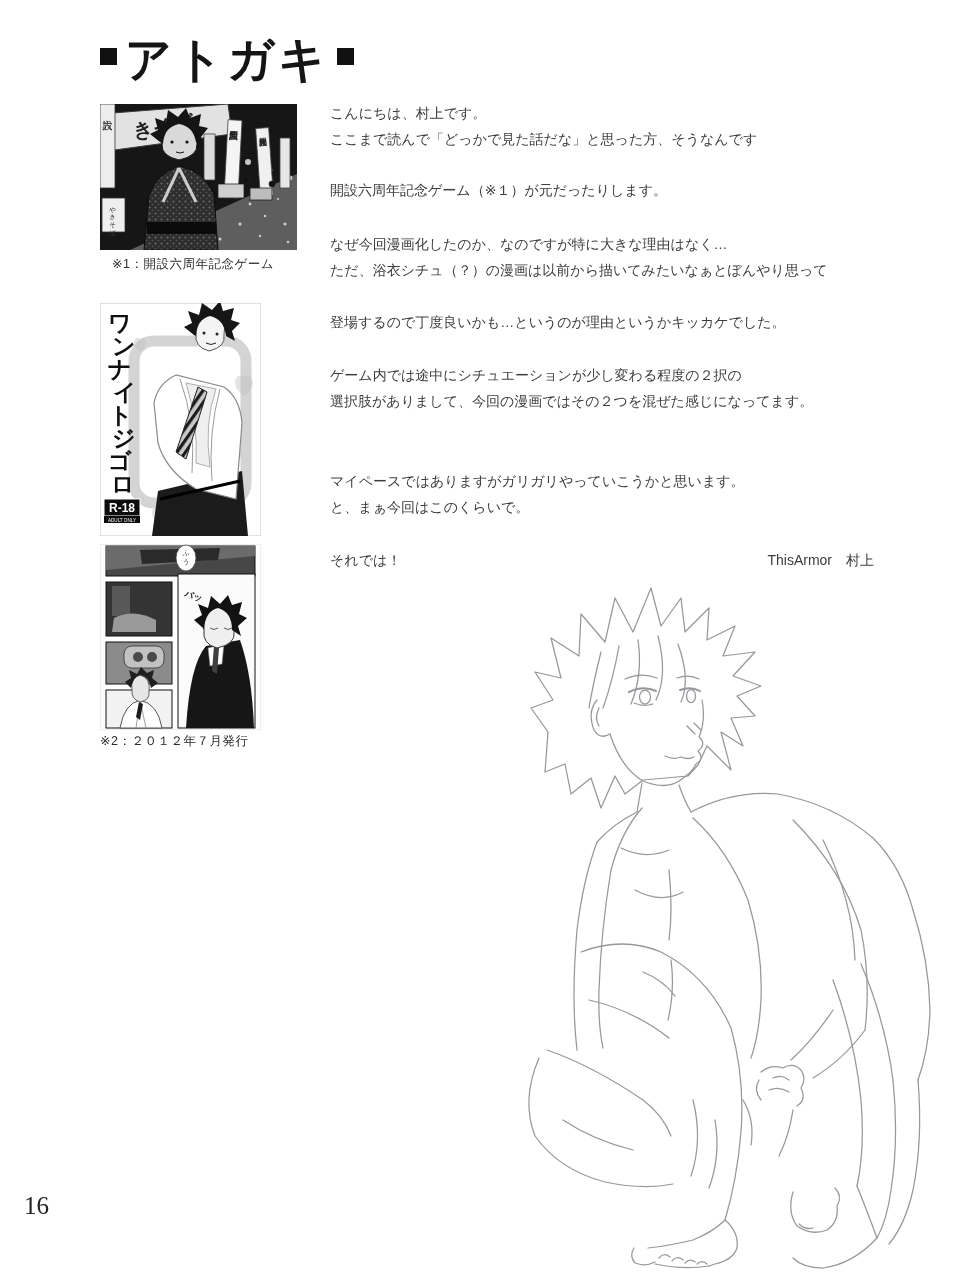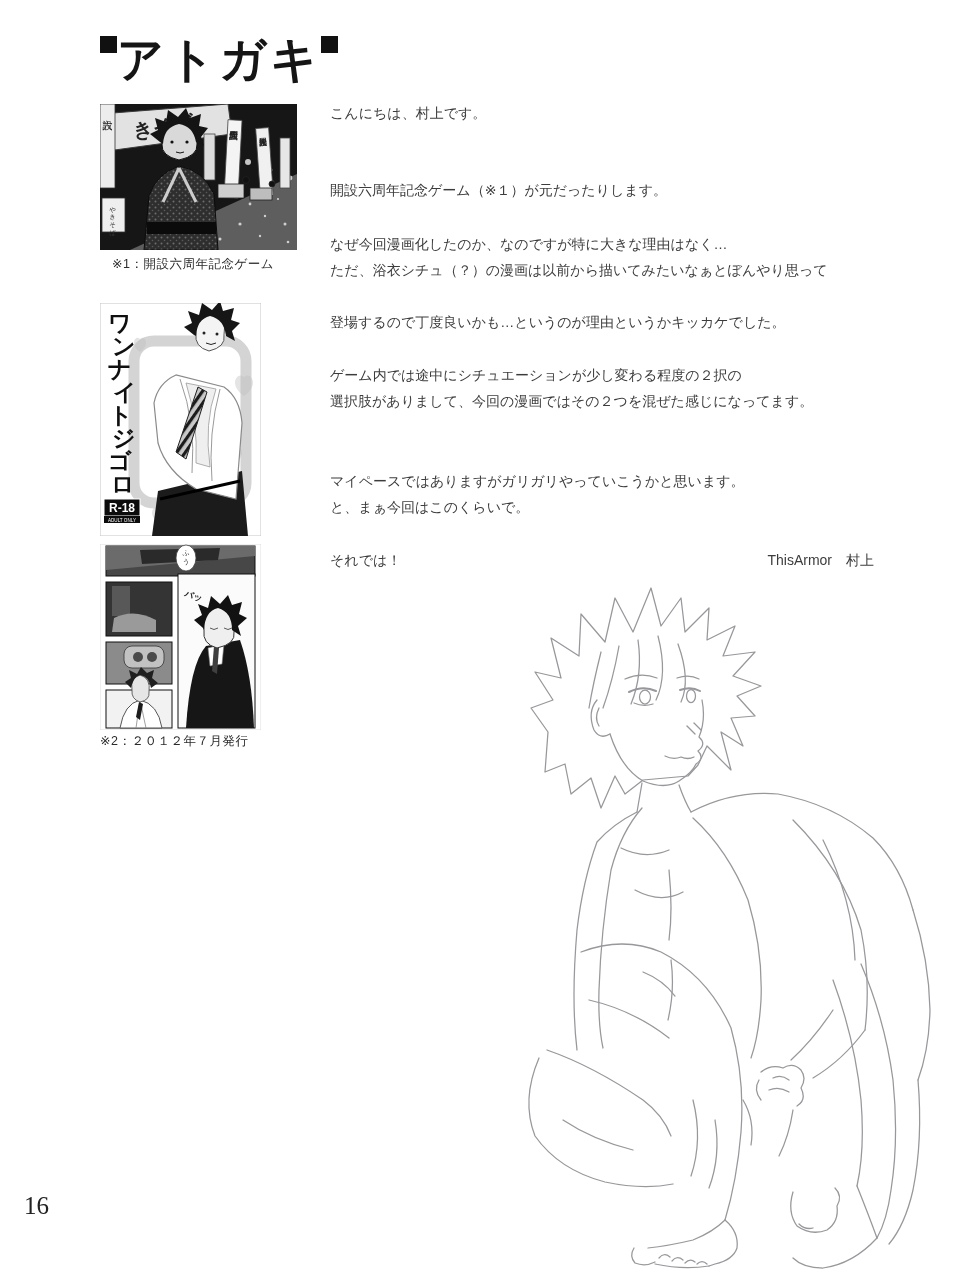--- a/index.html
+++ b/index.html
@@ -8,21 +8,21 @@
     width:960px;height:1280px;
     background:#ffffff;
     margin:0 auto;
     overflow:hidden;
     font-family:"Liberation Sans","DejaVu Sans",sans-serif;
     color:#3c3c3c;
   }
   
   .title-row{
     position:absolute;left:100px;top:36px;
-    display:flex;align-items:flex-start;
+    display:flex;align-items:center;gap:8px;
   }
   .title-square{
     width:17px;height:17px;background:#111;display:inline-block;margin-bottom:6px;
   }
   .page-title{
     font-size:46px;font-weight:800;color:#151515;letter-spacing:4px;line-height:1;
     transform:scaleY(1.05);
   }
   
   .thumb{position:absolute;display:block;}
@@ -243,21 +243,21 @@
         <text x="86" y="9" font-size="7" fill="#333" text-anchor="middle" style="writing-mode:tb;">ふう</text>
         <text x="84" y="52" font-size="9" font-weight="bold" fill="#222" transform="rotate(18 84 52)">バッ</text>
       </g>
     </svg>
   </div>
   <div class="caption" id="caption2">※2：２０１２年７月発行</div>
 
   <div class="text-col">
     <p>
       <span>こんにちは、村上です。</span><br>
-      <br>
+      <span>ここまで読んで「どっかで見た話だな」と思った方、そうなんです</span><br>
       <br>
       <span>開設六周年記念ゲーム（※１）が元だったりします。</span>
     </p>
     <p>
       <span>なぜ今回漫画化したのか、なのですが特に大きな理由はなく…</span><br>
       <span>ただ、浴衣シチュ（？）の漫画は以前から描いてみたいなぁとぼんやり思って</span><br>
       <br>
       <span>登場するので丁度良いかも…というのが理由というかキッカケでした。</span>
     </p>
     <p>

